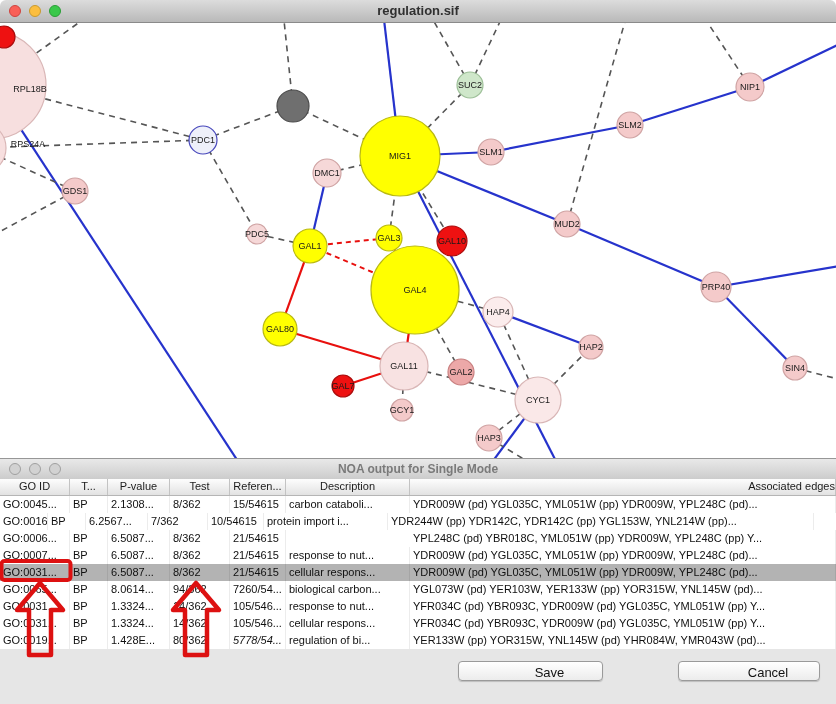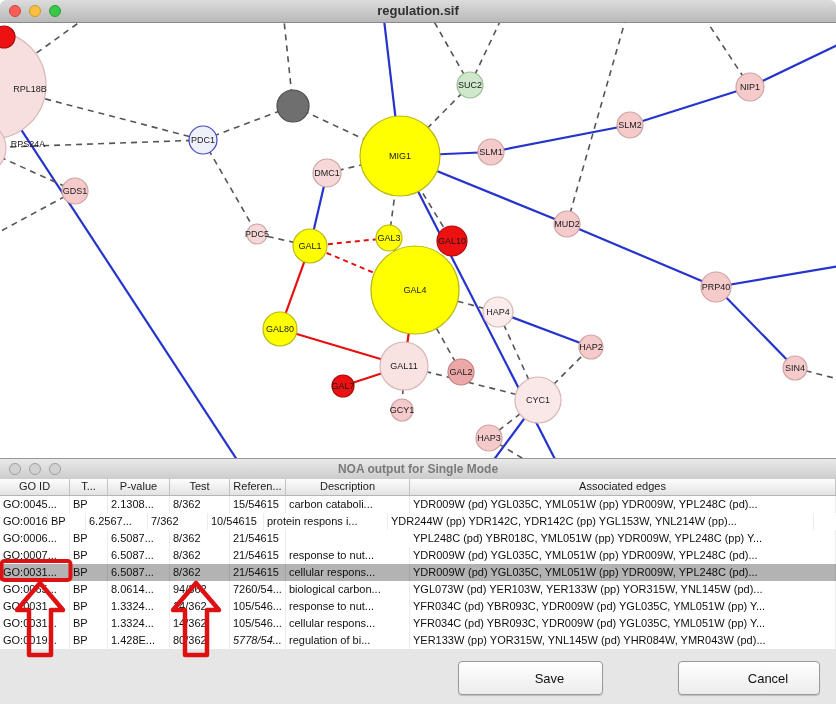--- a/index.html
+++ b/index.html
@@ -46,21 +46,21 @@
   .tr{display:flex;height:17px;background:#ffffff;}
   .tr.selected{background:#b3b3b3;}
   .td{
     font-size:11px;line-height:17px;padding:0 3px;color:#101010;
     white-space:nowrap;overflow:hidden;border-right:1px solid #ececec;
     box-sizing:border-box;flex:none;
   }
   .tr.selected .td{border-right-color:#a5a5a5;}
 
   .mac-btn{
-    position:absolute;height:34px;box-sizing:border-box;
+    position:absolute;height:20px;box-sizing:border-box;
     border:1px solid #9a9a9a;border-radius:4px;
     background:linear-gradient(#ffffff,#ececec);
     font-family:"Liberation Sans",sans-serif;font-size:13px;color:#111;
     line-height:19px;text-align:center;box-shadow:0 1px 1px rgba(0,0,0,0.18);
     cursor:default;
     padding-left:44px;
   }
   #save-btn{top:202px;left:458px;width:145px;}
   #cancel-btn{top:202px;left:678px;width:142px;}
 
@@ -199,39 +199,39 @@
   </div>
 
   <div class="noa-table">
     <div class="thead" id="table-head">
         <div class="th" style="width: 70px;">GO ID</div>
         <div class="th" style="width: 38px;">T...</div>
         <div class="th" style="width: 62px;">P-value</div>
         <div class="th" style="width: 60px;">Test</div>
         <div class="th" style="width: 56px;">Referen...</div>
         <div class="th" style="width: 124px;">Description</div>
-        <div class="th" style="width: 426px;">Associated edges</div>
+        <div class="th" style="width: 426px; text-align: right;">Associated edges</div>
       </div>
     <div id="table-body">
         <div class="tr">
           <div class="td" style="width: 70px;">GO:0045...</div>
           <div class="td" style="width: 38px;">BP</div>
           <div class="td" style="width: 62px;">2.1308...</div>
           <div class="td" style="width: 60px;">8/362</div>
           <div class="td" style="width: 56px;">15/54615</div>
           <div class="td" style="width: 124px;">carbon cataboli...</div>
           <div class="td" style="width: 426px;">YDR009W (pd) YGL035C, YML051W (pp) YDR009W, YPL248C (pd)...</div>
         </div>
         <div class="tr">
           <div class="td" style="width: 48px;">GO:0016...</div>
           <div class="td" style="width: 38px;">BP</div>
           <div class="td" style="width: 62px;">6.2567...</div>
           <div class="td" style="width: 60px;">7/362</div>
           <div class="td" style="width: 56px;">10/54615</div>
-          <div class="td" style="width: 124px;">protein respons i...</div>
+          <div class="td" style="width: 124px;">protein import i...</div>
           <div class="td" style="width: 426px;">YDR244W (pp) YDR142C, YDR142C (pp) YGL153W, YNL214W (pp)...</div>
         </div>
         <div class="tr">
           <div class="td" style="width: 70px;">GO:0006...</div>
           <div class="td" style="width: 38px;">BP</div>
           <div class="td" style="width: 62px;">6.5087...</div>
           <div class="td" style="width: 60px;">8/362</div>
           <div class="td" style="width: 56px;">21/54615</div>
           <div class="td" style="width: 124px; margin-top: 28px;">galactose meta...</div>
           <div class="td" style="width: 426px;">YPL248C (pd) YBR018C, YML051W (pp) YDR009W, YPL248C (pp) Y...</div>

